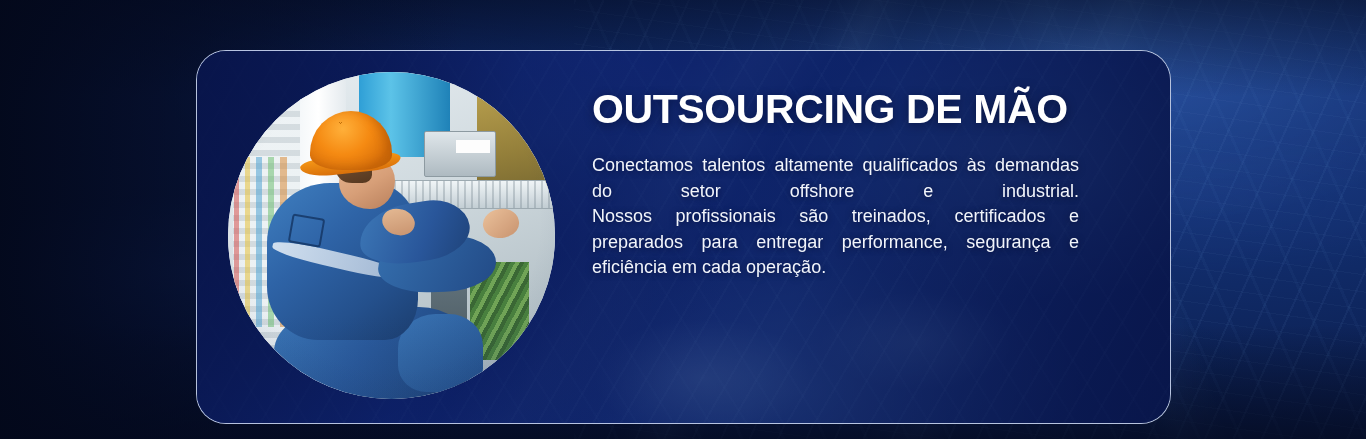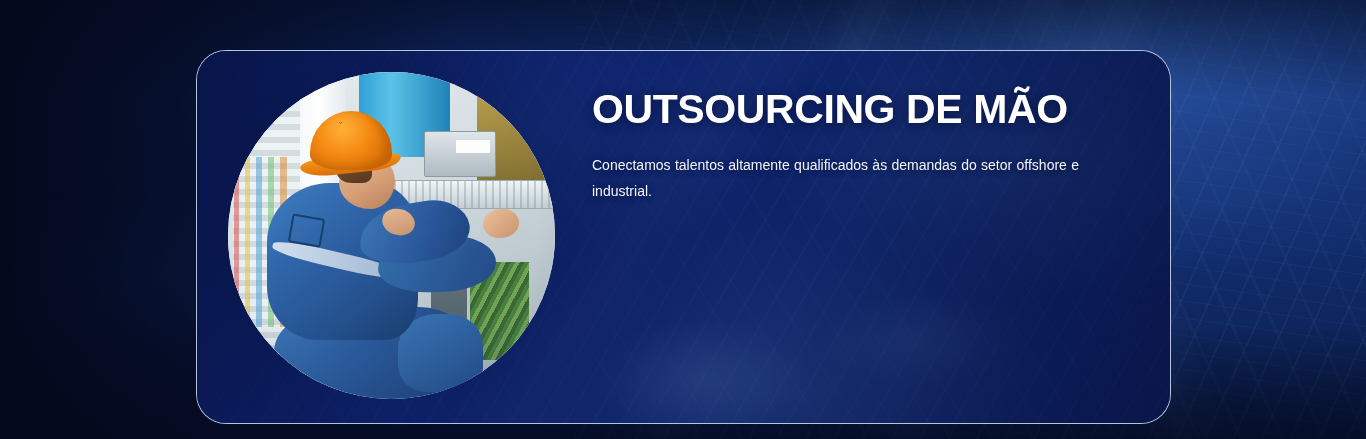--- a/index.html
+++ b/index.html
@@ -317,21 +317,21 @@
     line-height:43px;
     letter-spacing:-0.4px;
     text-transform:uppercase;
     text-shadow:0 2px 10px rgba(3,10,38,.55);
   }
   .headline .l2 { display:block; }
 
   .body-copy {
     margin-top:22px;
     color:#f2f5fb;
-    font-size:14px;
+    font-size:18px;
     line-height:25.5px;
     text-align:justify;
     text-shadow:0 1px 6px rgba(3,10,38,.55);
   }
   .body-copy p { text-align:justify; }
   .body-copy p:last-child { text-align-last:left; }
   .body-copy p.force { text-align-last:justify; }
 </style>
 </head>
 <body>
@@ -381,16 +381,17 @@
 
     <div class="circle-shade"></div>
   </div>
 
   <div class="text-col">
     <h1 class="headline">
       <span>OUTSOURCING DE MÃO</span>
     </h1>
     <div class="body-copy">
       <p class="force">Conectamos talentos altamente qualificados às demandas do setor offshore e industrial.</p>
+      <p>Nossos profissionais são treinados, certificados e preparados para entregar performance, segurança e eficiência em cada operação.</p>
     </div>
   </div>
 
 </div>
 
 </body></html>

